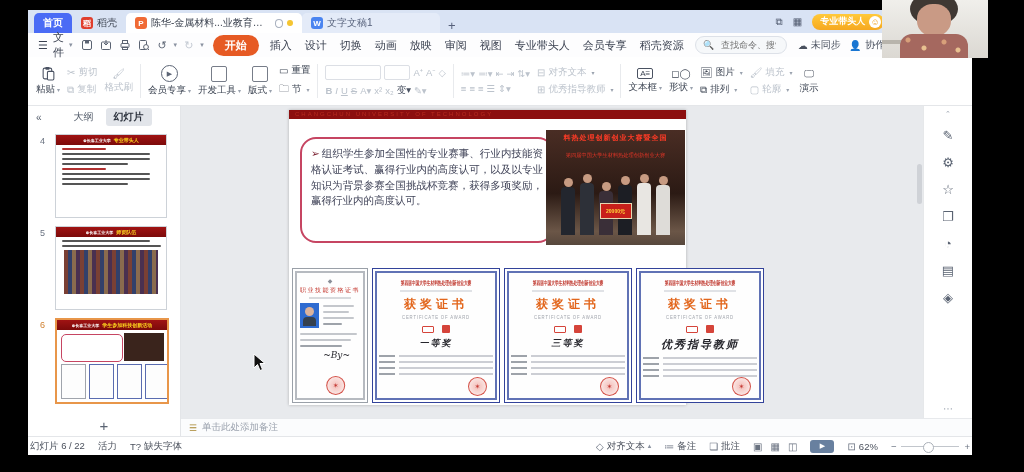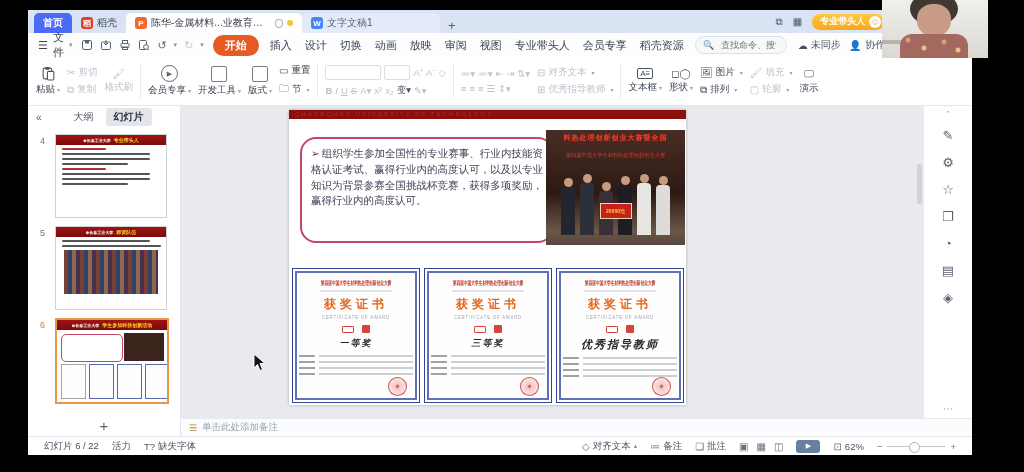--- a/index.html
+++ b/index.html
@@ -173,21 +173,21 @@
   .rp-ic{font-size:13px;height:27px;display:flex;align-items:center;justify-content:center;width:100%}
   .rp-dots{margin-top:auto;margin-bottom:4px;font-size:10px;color:#9aa2ae}
 
   
   .notesbar{height:17px;border-top:1px solid #e7e9ec;background:#fbfcfd;display:flex;align-items:center;
             gap:5px;padding-left:8px;font-size:9.5px;color:#9aa1ad;flex:none}
   .notes-ic{color:#a7852f;font-size:9px}
 
   
   .statusbar{height:18px;border-top:1px solid #e4e6e9;background:#fff;display:flex;align-items:center;
-             padding:0 16px;font-size:9.5px;color:#4a505c;gap:13px;flex:none;white-space:nowrap}
+             padding:0 2px;font-size:9.5px;color:#4a505c;gap:13px;flex:none;white-space:nowrap}
   .sb-spacer{flex:1}
   .sb-item{display:flex;align-items:center;gap:3px}
   .sb-ic{font-size:10px;color:#6a7280}
   .playbtn{width:24px;height:13px;background:#68809f;border-radius:3px;display:flex;align-items:center;
            justify-content:center;color:#fff;font-size:7px}
   .slider{display:flex;align-items:center;gap:5px;color:#6a7280}
   .slider .track{width:58px;height:1px;background:#c2c6cc;position:relative}
   .slider .knob{position:absolute;left:38%;top:-4px;width:9px;height:9px;border-radius:50%;background:#fff;
                 border:1px solid #aab0b8}
 
@@ -512,20 +512,41 @@
                   <div class="person p3"></div>
                   <div class="person p4"></div>
                   <div class="person p5"></div>
                   <div class="person p6"></div>
                 </div>
                 <div class="prize">20000元</div>
               </div>
 
               <div class="certs">
 
+                <div class="cert cert-gray">
+                  <span class="cg-diamond">◆</span>
+                  <span class="cg-title">职业技能资格证书</span>
+                  <span class="cg-en"></span>
+                  <div class="cg-row">
+                    <div class="cg-photo"></div>
+                    <div class="cg-fields">
+                      <div class="tline w85"></div>
+                      <div class="tline w70"></div>
+                      <div class="tline w85"></div>
+                      <div class="tline d w50"></div>
+                    </div>
+                  </div>
+                  <div class="cg-lines">
+                    <div class="tline w95"></div>
+                    <div class="tline w85"></div>
+                    <div class="tline d w70"></div>
+                  </div>
+                  <span class="cg-sign">~By~</span>
+                  <span class="seal cg-seal">✶</span>
+                </div>
 
                 <div class="cert cert-blue">
                   <span class="cb-comp">第四届中国大学生材料热处理创新创业大赛</span>
                   <span class="cb-sub"></span>
                   <span class="cb-title">获奖证书</span>
                   <span class="cb-en">CERTIFICATE OF AWARD</span>
                   <span class="cb-seals">
                       <span class="ministamp"></span>
                       <span class="stamp"></span>
                     </span>

